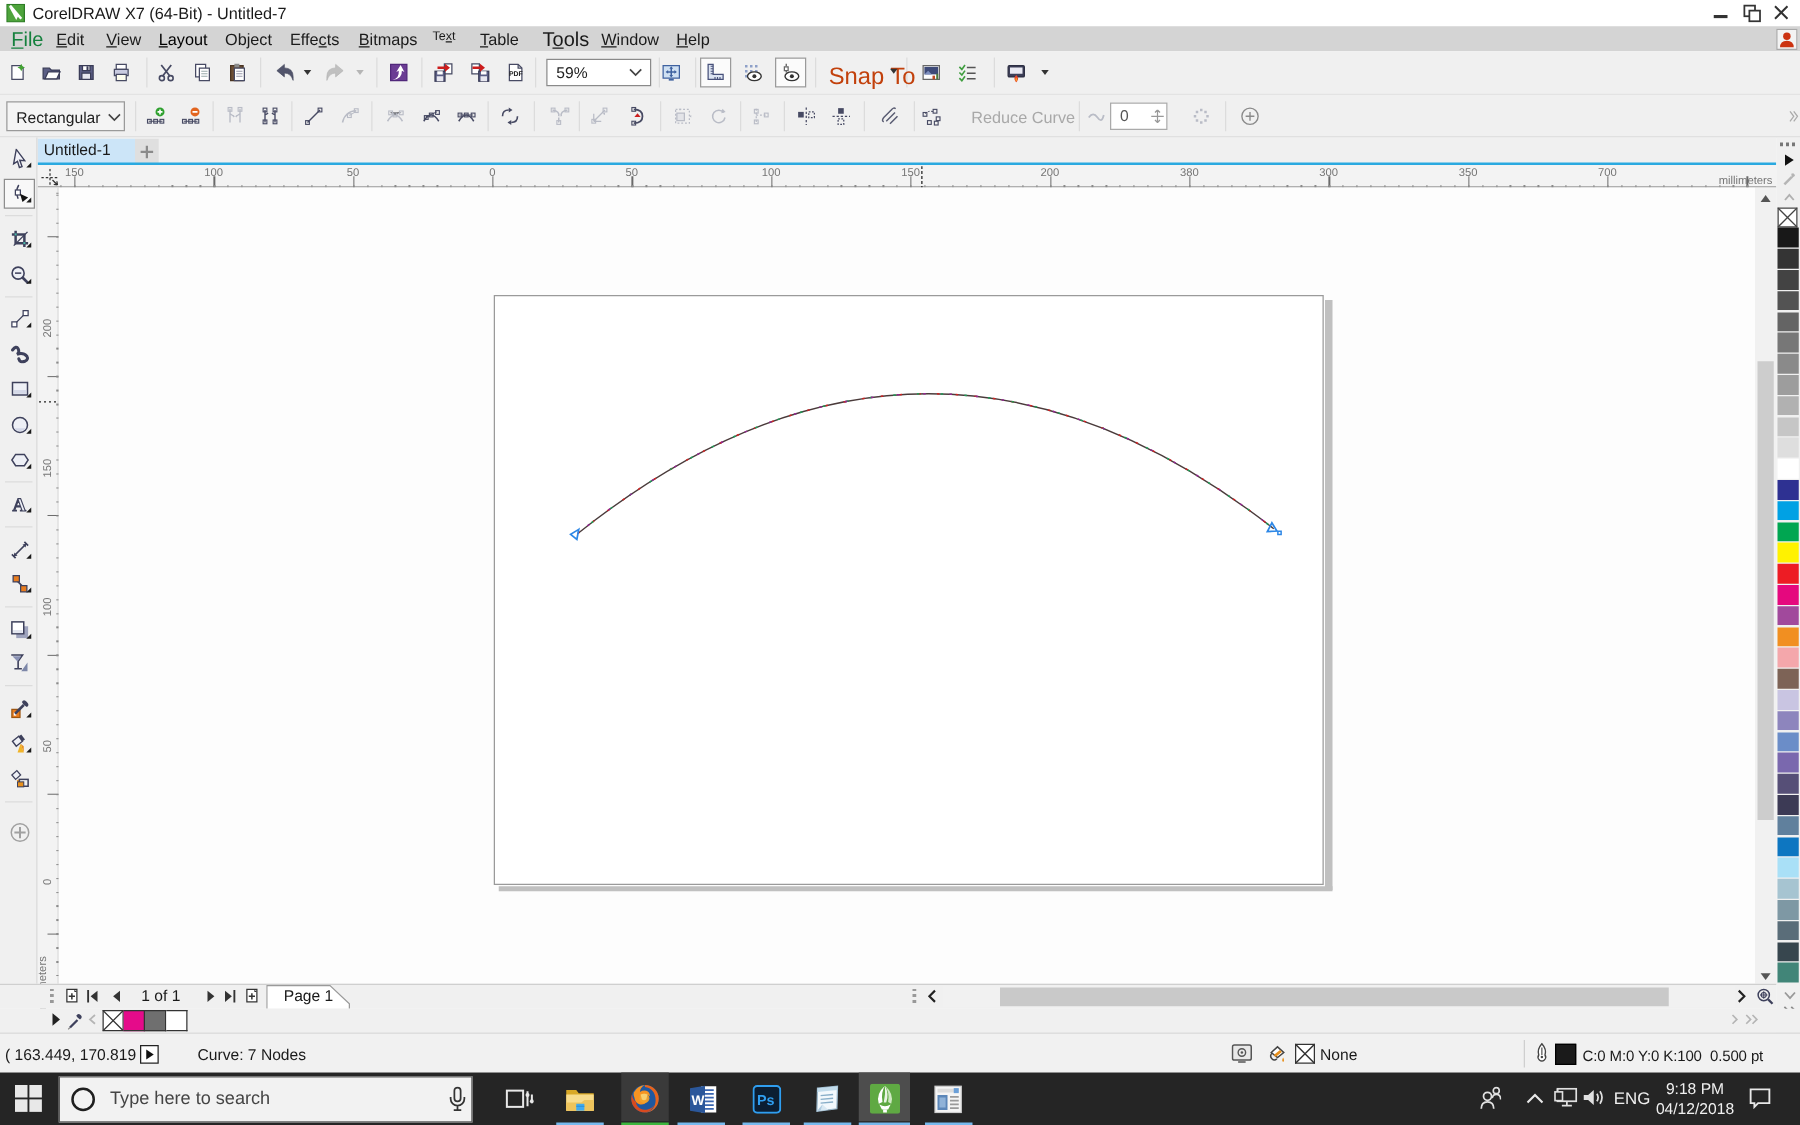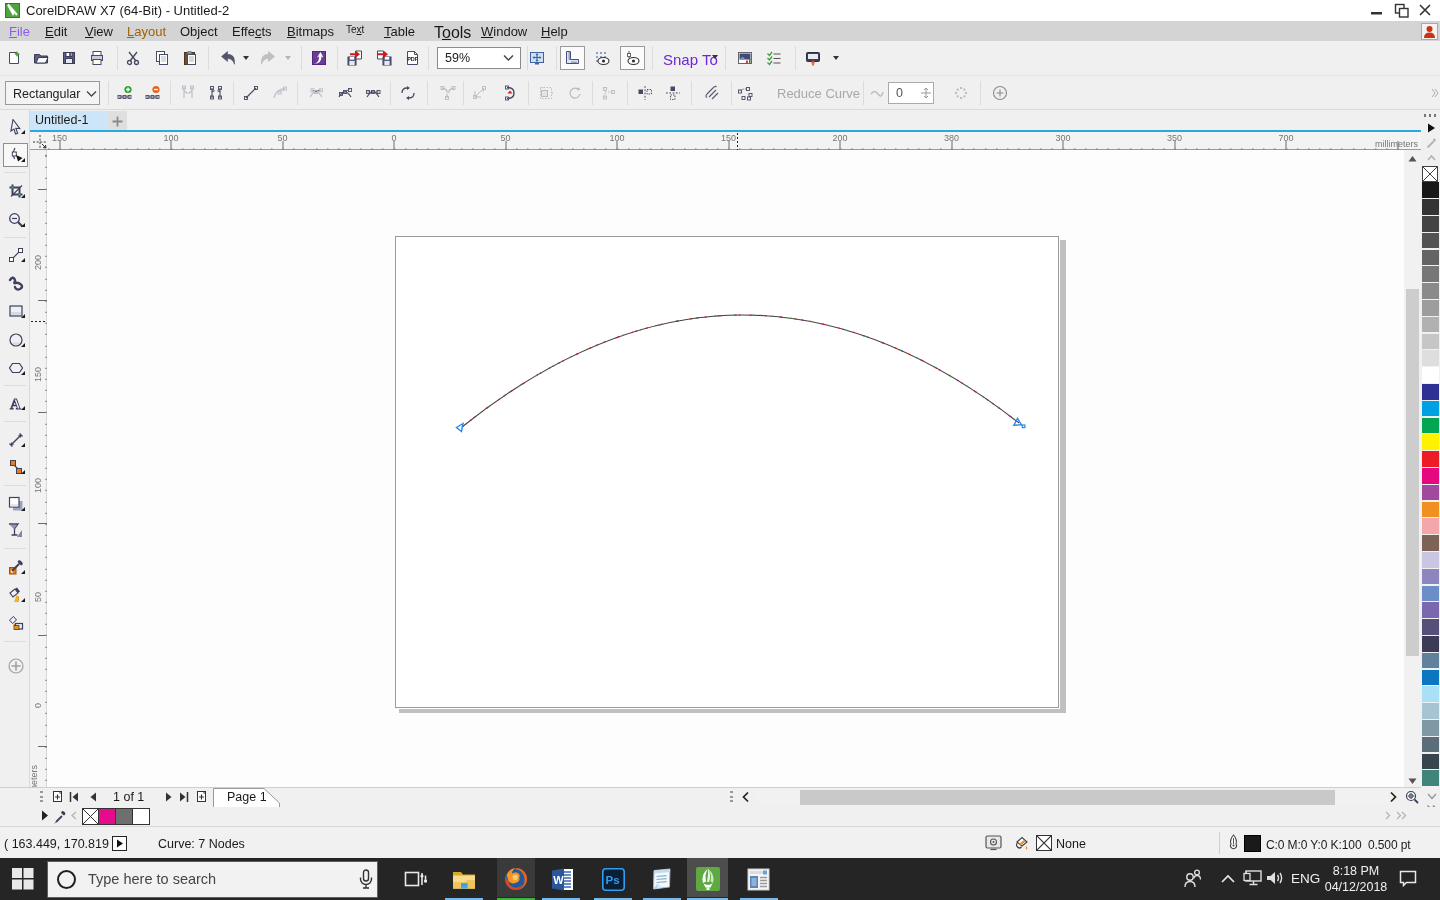--- a/index.html
+++ b/index.html
@@ -14,35 +14,35 @@
 .vnum{position:absolute;font-size:9px;color:#757575;left:33px;height:40px;line-height:10px;writing-mode:vertical-rl;transform:rotate(180deg);text-align:center}
 .sw{position:absolute;left:1422px;width:17px}
 </style></head><body>
 
 <div class="a" style="left:0;top:0;width:1440px;height:21px;background:#fff"></div>
 <svg class="a" style="left:5px;top:3px" width="15" height="15">
     <rect x="0.5" y="0.5" width="14" height="14" fill="#4ea43c" stroke="#2e7d26"></rect>
     <path d="M2,2 L8,13 L10,9 Z" fill="#fff"></path>
     <path d="M3,1.5 L12,12" stroke="#fff" stroke-width="2"></path>
   </svg>
-<div class="a" style="left:26px;top:3px;font-size:13px;color:#1a1a1a">CorelDRAW X7 (64-Bit) - Untitled-2</div>
+<div class="a" style="left:26px;top:3px;font-size:13px;color:#1a1a1a">CorelDRAW X7 (64-Bit) - Untitled-7</div>
 <svg class="a" style="left:1368px;top:2px" width="68" height="17">
 <rect x="3" y="10" width="11" height="2.5" fill="#333"></rect>
 <g fill="none" stroke="#333" stroke-width="1.4">
       <rect x="27.5" y="2.5" width="8.5" height="8.5"></rect>
       <rect x="31.5" y="6.5" width="8.5" height="8.5" fill="#fff"></rect>
     </g>
 <path d="M52,3 L62,13 M62,3 L52,13" stroke="#333" stroke-width="1.6"></path>
 </svg>
 
 <div class="a" style="left:0;top:21px;width:1440px;height:20px;background:#d4d4d4"></div>
-<div class="a" style="left:9px;top:24px;font-size:13px;color:#8b5cf6"><u>F</u>ile</div>
+<div class="a" style="left:9px;top:24px;font-size:16px;color:#15803d"><u>F</u>ile</div>
 <div class="a" style="left:45px;top:24px;font-size:13px;color:#1a1a1a"><u>E</u>dit</div>
 <div class="a" style="left:85px;top:24px;font-size:13px;color:#1a1a1a"><u>V</u>iew</div>
-<div class="a" style="left:127px;top:24px;font-size:13px;color:#a16207"><u>L</u>ayout</div>
+<div class="a" style="left:127px;top:24px;font-size:13px;color:#000000"><u>L</u>ayout</div>
 <div class="a" style="left:180px;top:24px;font-size:13px;color:#1a1a1a">Ob<u>j</u>ect</div>
 <div class="a" style="left:232px;top:24px;font-size:13px;color:#1a1a1a">Effe<u>c</u>ts</div>
 <div class="a" style="left:287px;top:24px;font-size:13px;color:#1a1a1a"><u>B</u>itmaps</div>
 <div class="a" style="left:346px;top:24px;font-size:10px;color:#1a1a1a">Te<u>x</u>t</div>
 <div class="a" style="left:384px;top:24px;font-size:13px;color:#1a1a1a"><u>T</u>able</div>
 <div class="a" style="left:434px;top:24px;font-size:16px;color:#1a1a1a">T<u>o</u>ols</div>
 <div class="a" style="left:481px;top:24px;font-size:13px;color:#1a1a1a"><u>W</u>indow</div>
 <div class="a" style="left:541px;top:24px;font-size:13px;color:#1a1a1a"><u>H</u>elp</div>
 <div class="a" style="left:1421px;top:23px;width:17px;height:17px;background:#f3f3f3;border:1px solid #a9a9a9"></div>
 <svg class="a" style="left:1423px;top:25px" width="13" height="13">
@@ -173,21 +173,21 @@
     <ellipse cx="9.5" cy="11" rx="5.5" ry="3.5" fill="#fff" stroke="#333" stroke-width="1.1"></ellipse>
     <circle cx="9.5" cy="11" r="1.6" fill="#333"></circle>
   </svg>
 <div class="a" style="left:620px;top:46px;width:25px;height:24px;background:#fbfbfb;border:1px solid #9a9a9a"></div>
 <svg class="ic" style="left:624px;top:50px" viewBox="0 0 16 16">
     <path d="M5,1 v3 M5,6 v3" stroke="#666" stroke-width="1.1" stroke-dasharray="2 1.5"></path>
     <rect x="3.5" y="3.5" width="3" height="3" fill="#fff" stroke="#666"></rect>
     <ellipse cx="9.5" cy="11" rx="5.5" ry="3.5" fill="#fff" stroke="#333" stroke-width="1.1"></ellipse>
     <circle cx="9.5" cy="11" r="1.6" fill="#333"></circle>
   </svg>
-<div class="a" style="left:663px;top:51px;font-size:15px;color:#6d28d9">Snap To</div>
+<div class="a" style="left:663px;top:51px;font-size:19px;color:#c2410c">Snap To</div>
 <div class="dn" style="left:712px;top:55px"></div>
 <svg class="ic" style="left:737px;top:50px" viewBox="0 0 16 16">
     <rect x="1.5" y="2.5" width="13" height="11" fill="#fff" stroke="#666"></rect>
     <rect x="2.5" y="3.5" width="11" height="6" fill="#3e4a78"></rect>
     <path d="M2.5,9.5 l3,-3 3,3 z" fill="#7f90c0"></path>
     <rect x="9" y="10.5" width="2" height="3" fill="#c24a24"></rect>
     <rect x="12" y="9" width="1.6" height="4.5" fill="#4a7a3a"></rect>
   </svg>
 <svg class="ic" style="left:766px;top:50px" viewBox="0 0 16 16">
     <path d="M1.5,3.5 l2,2 2.5,-3.5 M1.5,8 l2,2 2.5,-3.5 M1.5,12.5 l2,2 2.5,-3.5" stroke="#3f9e3f" stroke-width="1.3" fill="none"></path>
@@ -774,16 +774,16 @@
     <rect x="3" y="1" width="15" height="10" fill="none" stroke="#e0e0e0" stroke-width="1.4"></rect>
     <path d="M10.5,11 v3 M6.5,14.5 h8" stroke="#e0e0e0" stroke-width="1.4"></path>
     <rect x="1" y="3.5" width="6" height="7" fill="#252525" stroke="#e0e0e0" stroke-width="1.3"></rect>
     <path d="M3,1 v2" stroke="#e0e0e0" stroke-width="1.2"></path>
   </svg>
 <svg class="a" style="left:1266px;top:870px" width="18" height="16">
     <path d="M1,6 h3.5 L9,2 v12 L4.5,10 H1 Z" fill="#e0e0e0"></path>
     <path d="M11.5,5 q2,3 0,6 M14,3 q3.2,5 0,10" fill="none" stroke="#e0e0e0" stroke-width="1.4"></path>
   </svg>
 <div class="a" style="left:1291px;top:871px;font-size:13.5px;color:#f0f0f0">ENG</div>
-<div class="a" style="left:1322px;top:864px;width:68px;height:13px;font-size:12.5px;color:#f0f0f0;text-align:center">8:18 PM</div>
+<div class="a" style="left:1322px;top:864px;width:68px;height:13px;font-size:12.5px;color:#f0f0f0;text-align:center">9:18 PM</div>
 <div class="a" style="left:1322px;top:880px;width:68px;height:13px;font-size:12.5px;color:#f0f0f0;text-align:center">04/12/2018</div>
 <svg class="a" style="left:1399px;top:870px" width="18" height="18">
     <path d="M1.5,1.5 h15 v11 h-9 l-3,3 v-3 h-3 z" fill="none" stroke="#e8e8e8" stroke-width="1.5"></path>
   </svg>
 </body></html>

